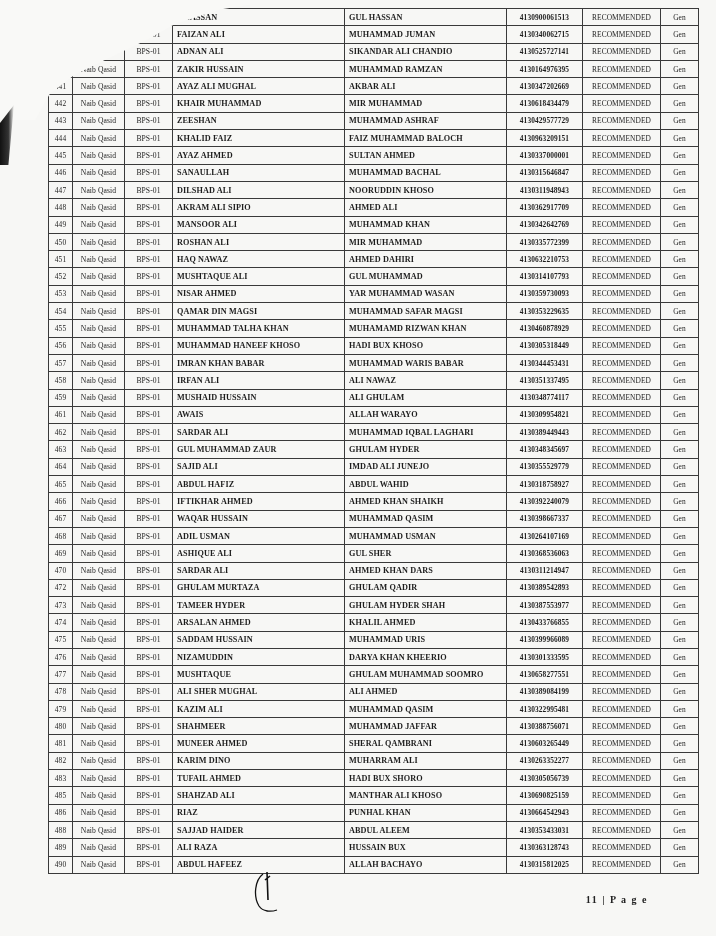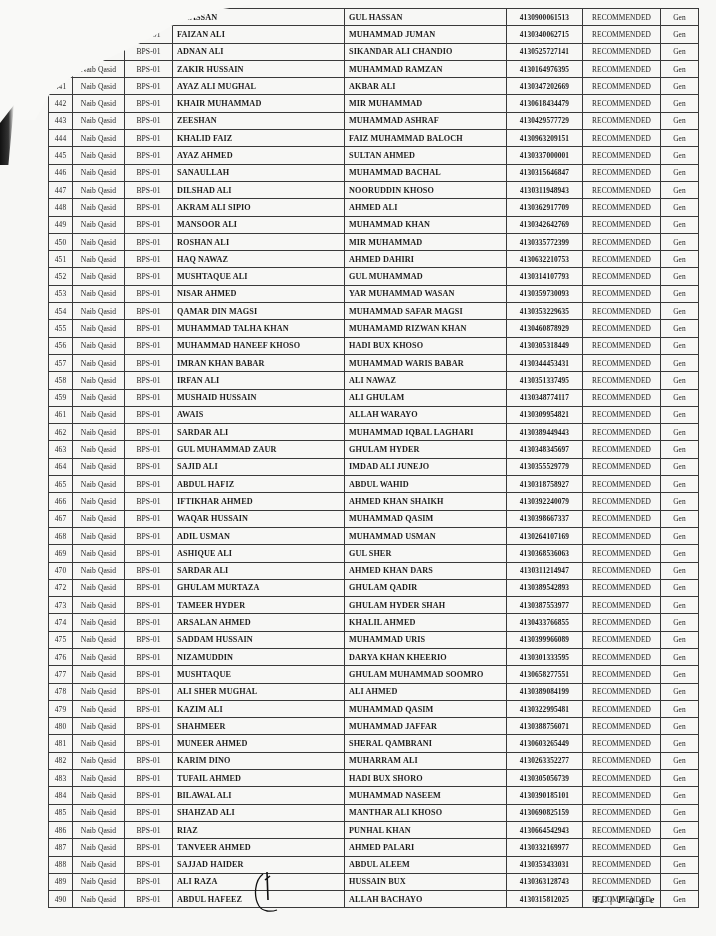--- a/index.html
+++ b/index.html
@@ -46,22 +46,22 @@
   col.c-cnic { width: 76px; }
   col.c-status { width: 78px; }
   col.c-cat { width: 38px; }
   
   .curl {
     position: absolute; left: 0; top: 0; width: 250px; height: 120px;
     background: #f9f9f7;
     clip-path: polygon(0 0, 100% 0, 100% 4%, 88% 8%, 70% 20%, 58% 34%, 44% 48%, 30% 62%, 20% 78%, 14% 100%, 0 100%);
   }
   .footer {
-    position: absolute; right: 60px; top: 894px;
-    font-size: 10px; font-weight: bold; color: #222; letter-spacing: 1.5px; font-style: italic;
+    position: absolute; right: 68px; top: 894px;
+    font-size: 10px; font-weight: bold; color: #222; letter-spacing: 1.5px;
   }
   .signature {
     position: absolute; left: 253px; top: 870px; width: 30px; height: 44px;
   }
 </style>
 </head>
 <body>
 
 <div class="page">
   <div class="table-wrap">
@@ -521,56 +521,36 @@
             <td class="sr">483</td>
             <td class="post">Naib Qasid</td>
             <td class="bps">BPS-01</td>
             <td class="name">TUFAIL AHMED</td>
             <td class="father">HADI BUX SHORO</td>
             <td class="cnic">4130305056739</td>
             <td class="status">RECOMMENDED</td>
             <td class="cat">Gen</td>
           </tr>
           <tr>
-            <td class="sr">484</td>
-            <td class="post">Naib Qasid</td>
-            <td class="bps">BPS-01</td>
-            <td class="name">BILAWAL ALI</td>
-            <td class="father">MUHAMMAD NASEEM</td>
-            <td class="cnic">4130390185101</td>
-            <td class="status">RECOMMENDED</td>
-            <td class="cat">Gen</td>
-          </tr>
-          <tr>
             <td class="sr">485</td>
             <td class="post">Naib Qasid</td>
             <td class="bps">BPS-01</td>
             <td class="name">SHAHZAD ALI</td>
             <td class="father">MANTHAR ALI KHOSO</td>
             <td class="cnic">4130690825159</td>
             <td class="status">RECOMMENDED</td>
             <td class="cat">Gen</td>
           </tr>
           <tr>
             <td class="sr">486</td>
             <td class="post">Naib Qasid</td>
             <td class="bps">BPS-01</td>
             <td class="name">RIAZ</td>
             <td class="father">PUNHAL KHAN</td>
             <td class="cnic">4130664542943</td>
-            <td class="status">RECOMMENDED</td>
-            <td class="cat">Gen</td>
-          </tr>
-          <tr>
-            <td class="sr">487</td>
-            <td class="post">Naib Qasid</td>
-            <td class="bps">BPS-01</td>
-            <td class="name">TANVEER AHMED</td>
-            <td class="father">AHMED PALARI</td>
-            <td class="cnic">4130332169977</td>
             <td class="status">RECOMMENDED</td>
             <td class="cat">Gen</td>
           </tr>
           <tr>
             <td class="sr">488</td>
             <td class="post">Naib Qasid</td>
             <td class="bps">BPS-01</td>
             <td class="name">SAJJAD HAIDER</td>
             <td class="father">ABDUL ALEEM</td>
             <td class="cnic">4130353433031</td>

